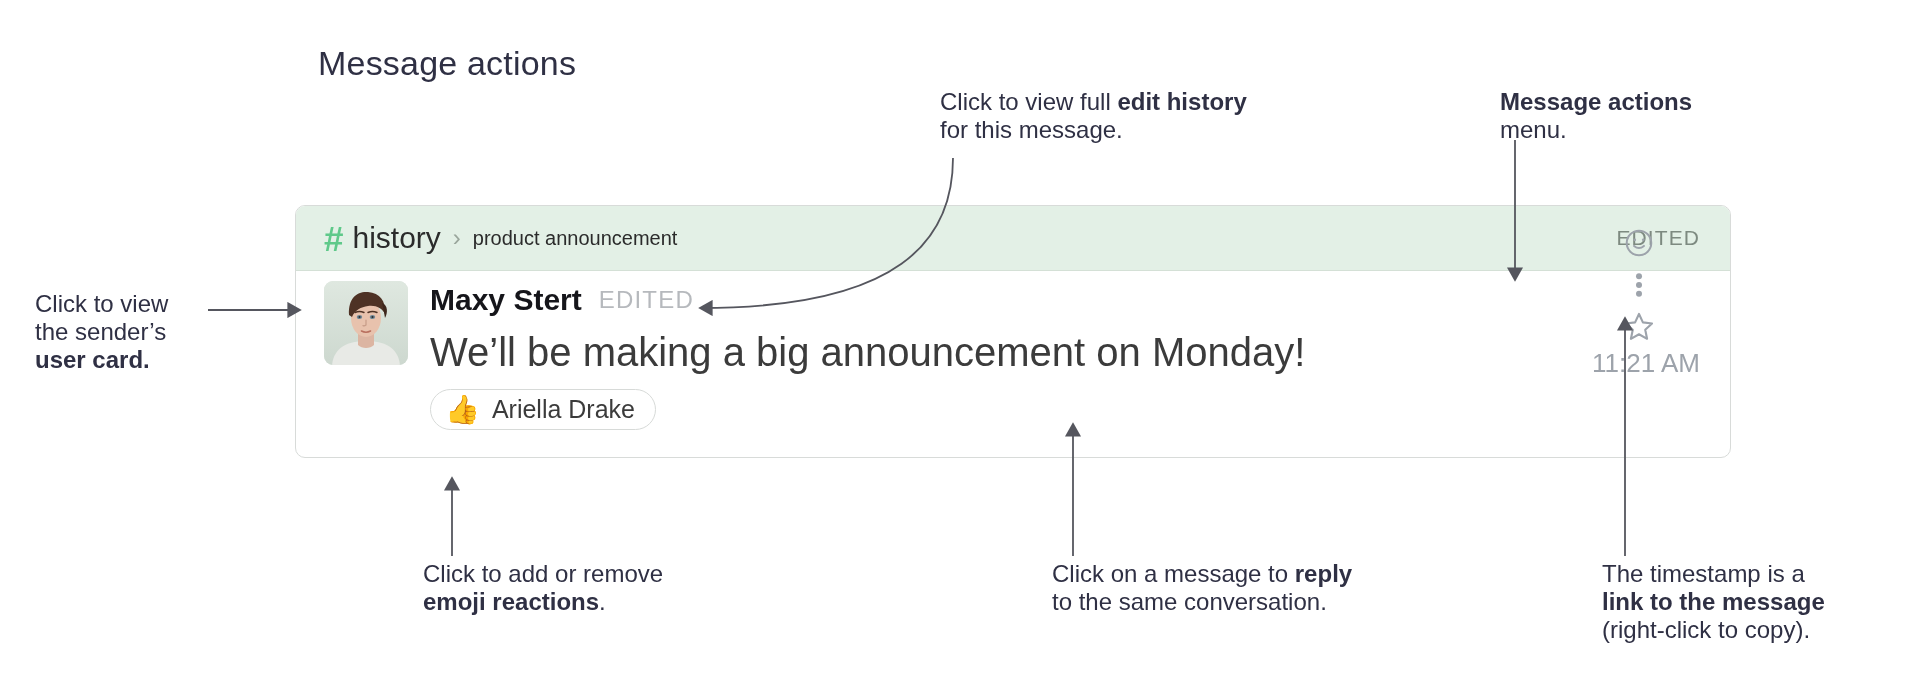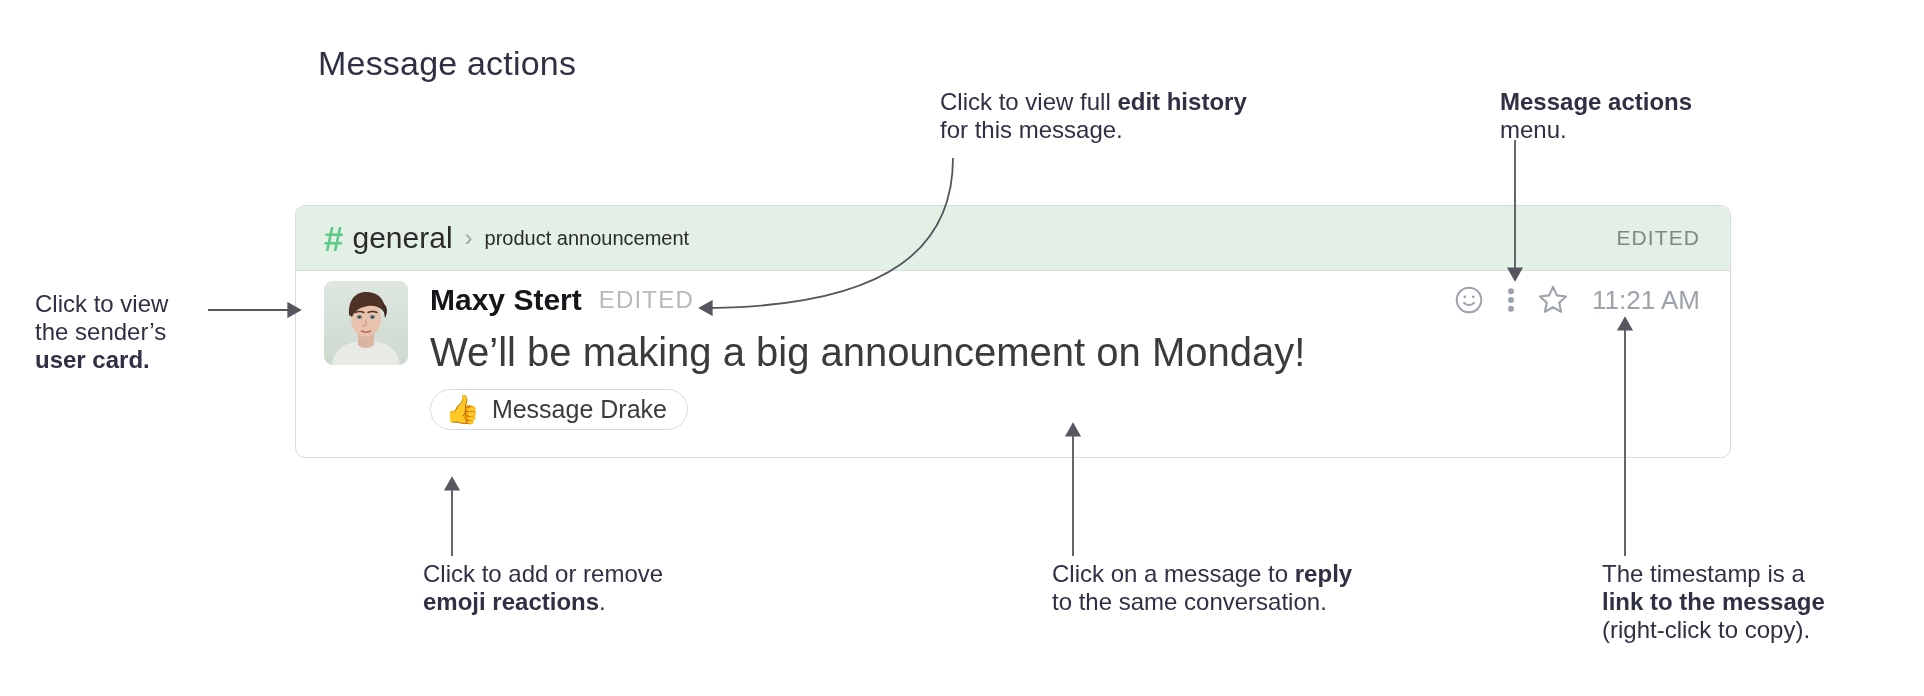--- a/index.html
+++ b/index.html
@@ -133,20 +133,21 @@
     letter-spacing: 1.2px;
     color: #b6b9bd;
     margin-left: 17px;
   }
   .msg-actions {
     margin-left: auto;
     display: flex;
     align-items: center;
     gap: 0px;
     color: #9da3ab;
+    flex-direction: column;
   }
   .act-icon {
     width: 50px;
     height: 42px;
     display: flex;
     align-items: center;
     justify-content: center;
   }
   .act-icon svg { display: block; }
   .dots-icon { width: 34px; }
@@ -221,21 +222,21 @@
 <div class="annot" id="annot-timestamp">
     <div><span>The timestamp is a</span></div>
     <div><b>link to the message</b></div>
     <div><span>(right-click to copy).</span></div>
   </div>
 
 <div class="card">
 
   <div class="card-header">
     <span class="hash-icon">#</span>
-    <span class="chan-name">general</span>
+    <span class="chan-name">history</span>
     <span class="chev">›</span>
     <span class="topic-name">product announcement</span>
     <span class="today">EDITED</span>
   </div>
 
   <div class="msg">
 
     <div class="avatar">
       <svg viewBox="0 0 84 84" xmlns="http://www.w3.org/2000/svg" aria-hidden="true">
         <defs>
@@ -297,21 +298,21 @@
           </span>
           <span class="timestamp">11:21 AM</span>
         </div>
       </div>
 
       <div class="msg-text">We’ll be making a big announcement on Monday!</div>
 
       <div class="reaction-row">
         <span class="reaction-pill">
           <span class="reaction-emoji">👍</span>
-          <span class="reaction-name">Message Drake</span>
+          <span class="reaction-name">Ariella Drake</span>
         </span>
       </div>
 
     </div>
   </div>
 </div>
 
 <svg id="connectors" viewBox="0 0 1924 696" xmlns="http://www.w3.org/2000/svg">
   <defs>
     <marker id="ah" markerWidth="9" markerHeight="9" refX="7" refY="4.5" orient="auto">

